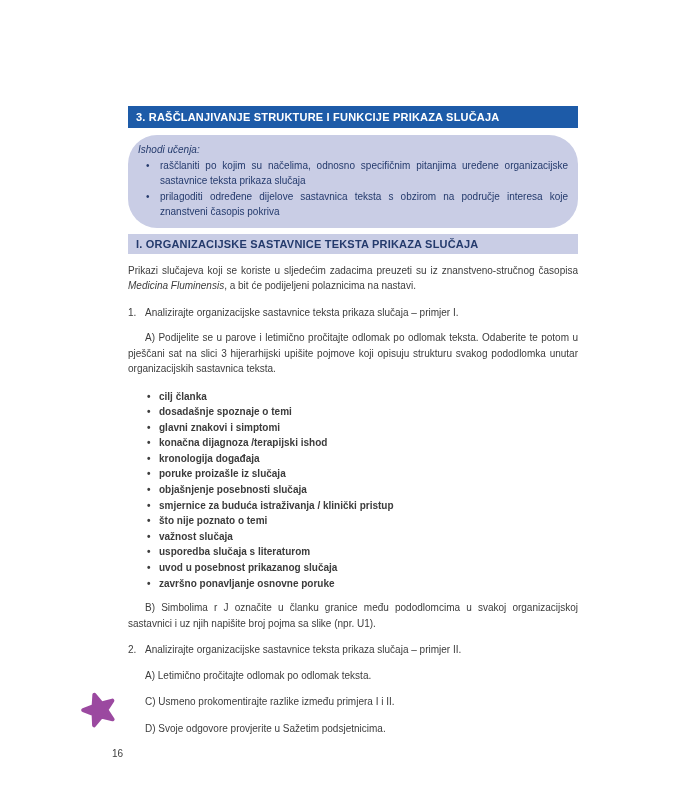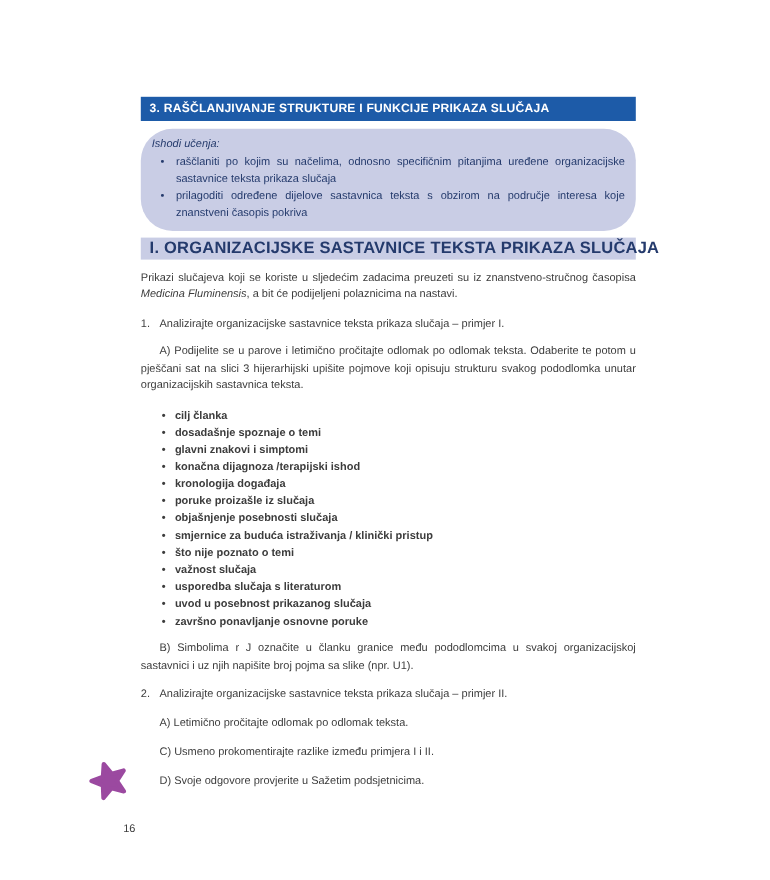--- a/index.html
+++ b/index.html
@@ -5,21 +5,21 @@
   html, body { margin: 0; padding: 0; }
   body {
     width: 700px; height: 800px;
     background: #ffffff;
     font-family: "Liberation Sans", sans-serif;
     position: relative;
     overflow: hidden;
   }
   .content {
     position: absolute;
-    left: 128px; top: 88px;
+    left: 128px; top: 106px;
     width: 450px;
     color: #3c3c3c;
     font-size: 10px;
     line-height: 15.5px;
   }
   .chapter-bar {
     background: #1d5ba8;
     color: #ffffff;
     font-weight: bold;
     font-size: 11px;
@@ -48,21 +48,21 @@
   }
   .outcomes li::before {
     content: "\2022";
     position: absolute;
     left: 8px;
   }
   .section-bar {
     background: #c9cde5;
     color: #243a6c;
     font-weight: bold;
-    font-size: 15px;
+    font-size: 11px;
     letter-spacing: 0.2px;
     height: 20px;
     line-height: 20px;
     padding: 0 8px;
     box-sizing: border-box;
     margin-bottom: 9px;
     white-space: nowrap;
   }
   p.body {
     margin: 0 0 11px 0;

